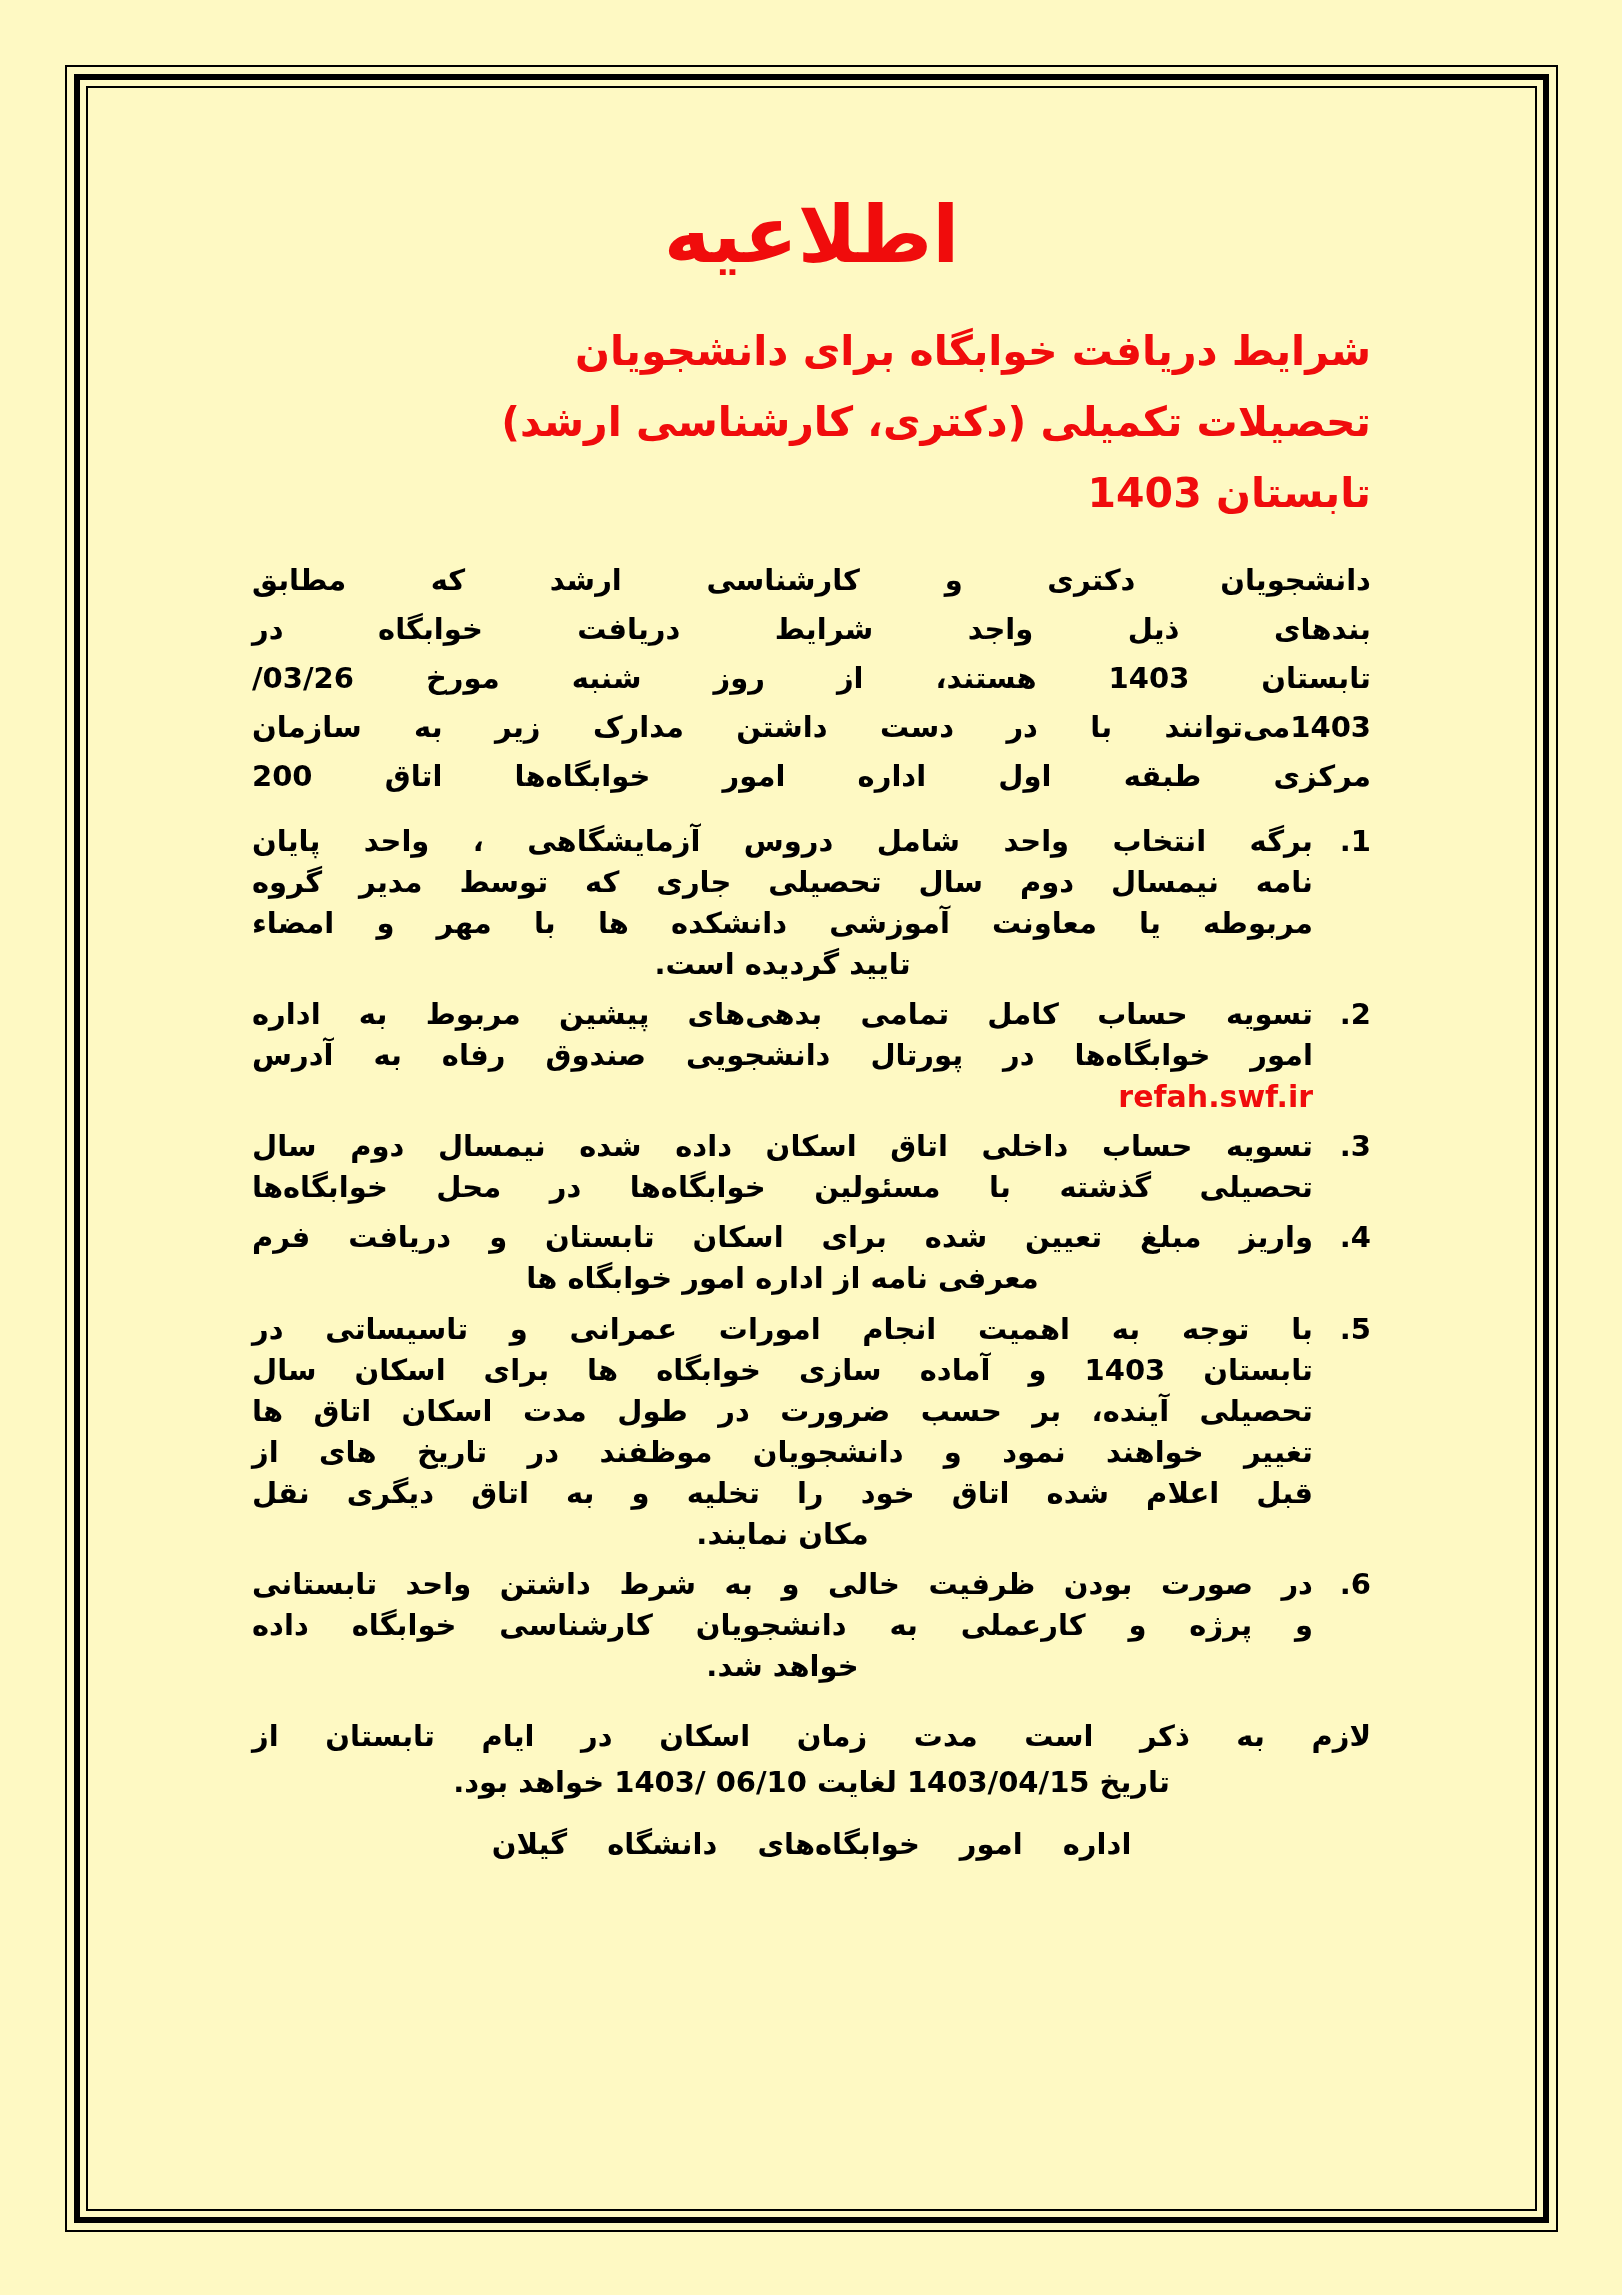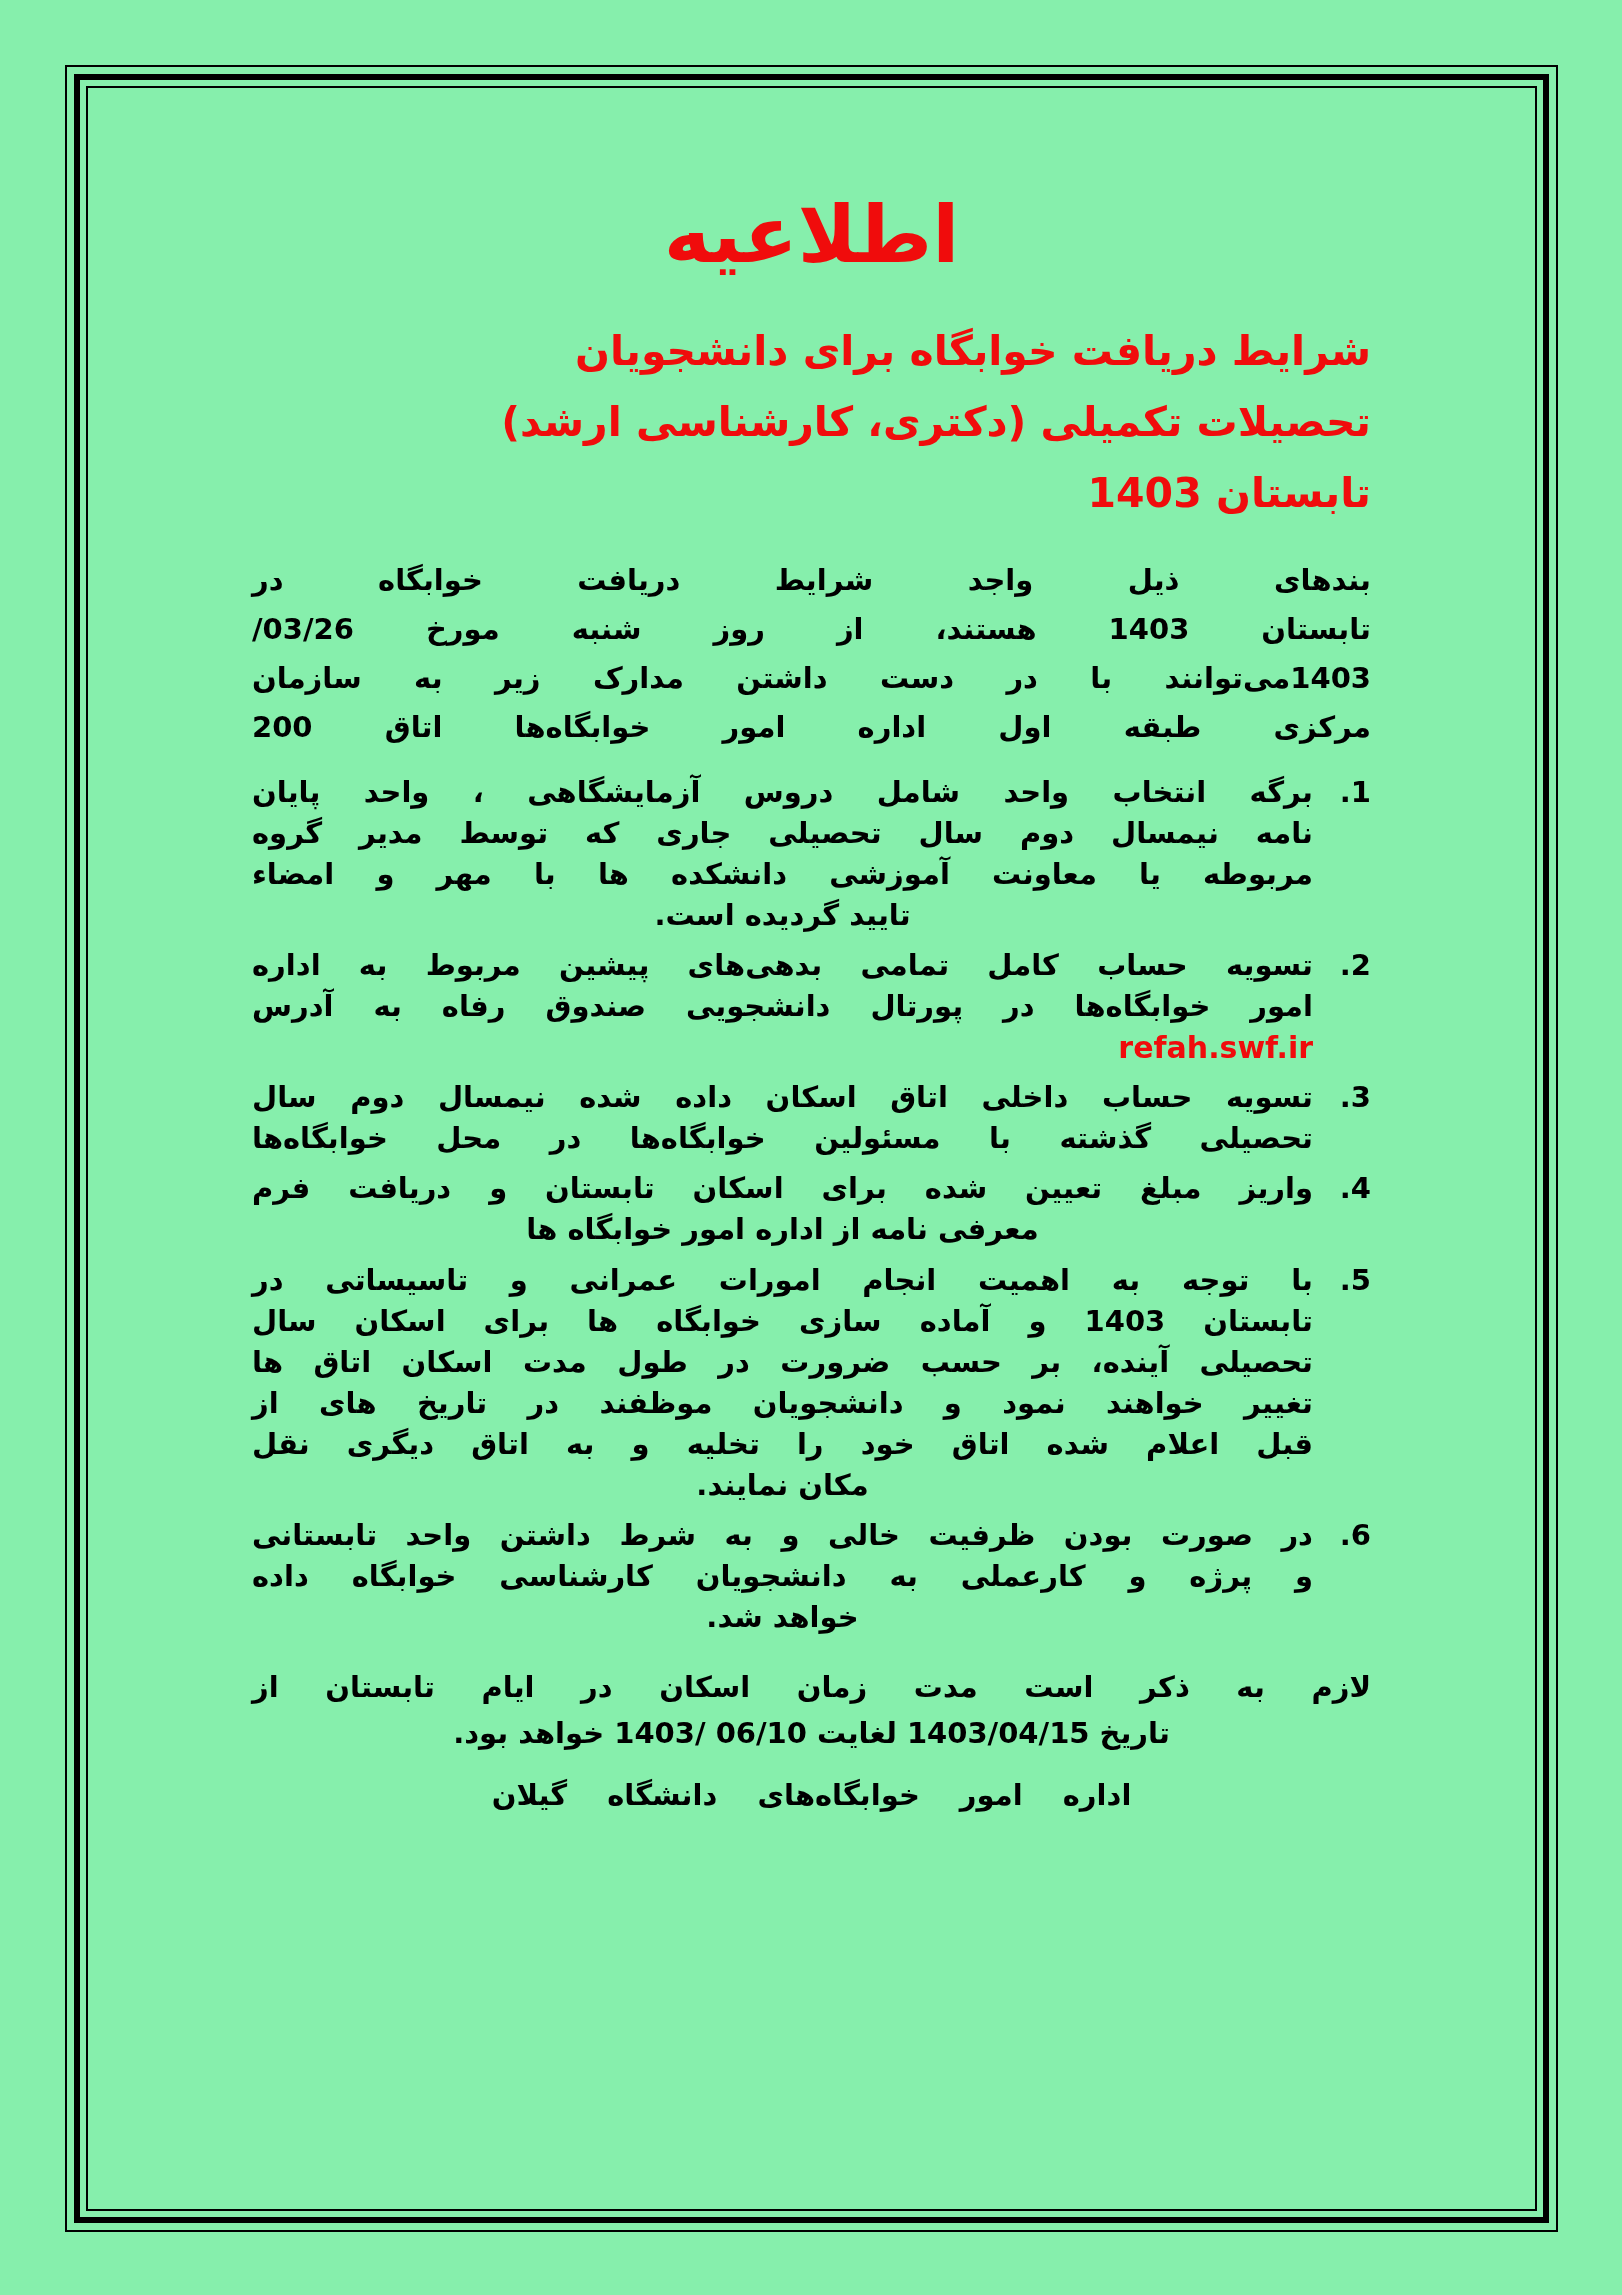--- a/index.html
+++ b/index.html
@@ -1,19 +1,19 @@
 <!DOCTYPE html>
 <html lang="fa" style="--accent: #f00c0c;font-size:10.5px"><head>
 <meta charset="utf-8">
 <style>
   html,body { margin:0; padding:0; background:#fff; }
   .page {
     position:relative;
     width:1623px; height:2295px;
-    background:#86efac;
+    background:#fef9c3;
     font-family:"DejaVu Sans", sans-serif;
     overflow:hidden;
   }
   
   .frame-outer { position:absolute; top:65px; left:65px; right:65px; bottom:63px; border:2.6px solid #000; }
   .frame-mid   { position:absolute; top:74px; left:74px; right:74px; bottom:72px; border:6.5px solid #000; }
   .frame-inner { position:absolute; top:86px; left:86px; right:86px; bottom:84px; border:2.6px solid #000; }
 
   .content {
     position:absolute; top:88px; left:88px; right:88px; bottom:86px;
@@ -86,20 +86,21 @@
 
     <div class="title">اطلاعیه</div>
 
     <div class="subtitle">
       <div class="line">شرایط دریافت خوابگاه برای دانشجویان</div>
       <div class="line">تحصیلات تکمیلی (دکتری، کارشناسی ارشد)</div>
       <div class="line">تابستان 1403</div>
     </div>
 
     <div class="intro para">
+      <div class="line j">دانشجویان دکتری و کارشناسی ارشد که مطابق</div>
       <div class="line j">بندهای ذیل واجد شرایط دریافت خوابگاه در</div>
       <div class="line j"><span>تابستان 1403 هستند، از روز شنبه مورخ</span> <span class="ltr">/03/26</span></div>
       <div class="line j">1403می‌توانند با در دست داشتن مدارک زیر به سازمان</div>
       <div class="line j">مرکزی طبقه اول اداره امور خوابگاه‌ها اتاق 200</div>
     </div>
 
     <div class="list para">
 
       <div class="item">
         <div class="num">1.</div>

